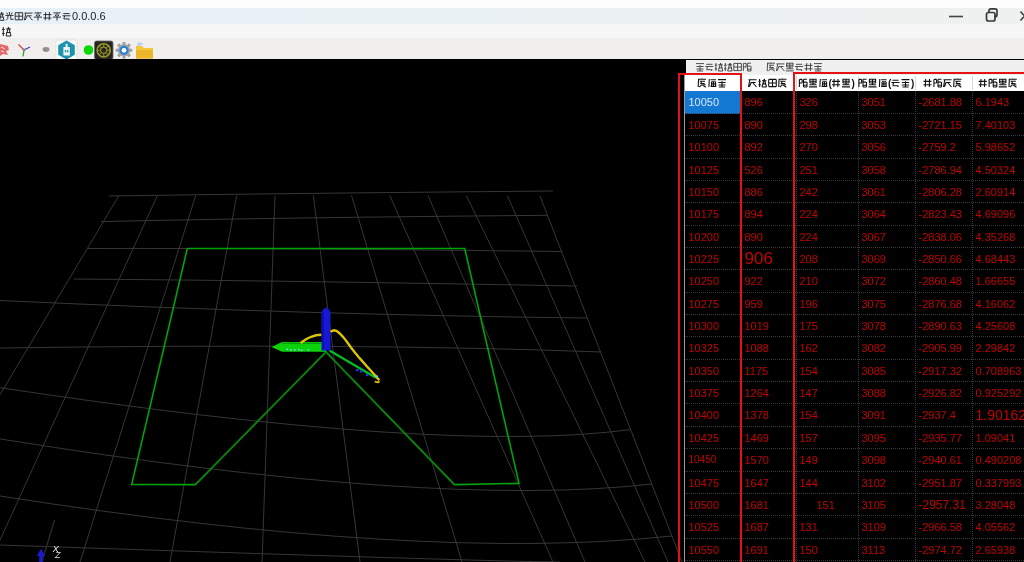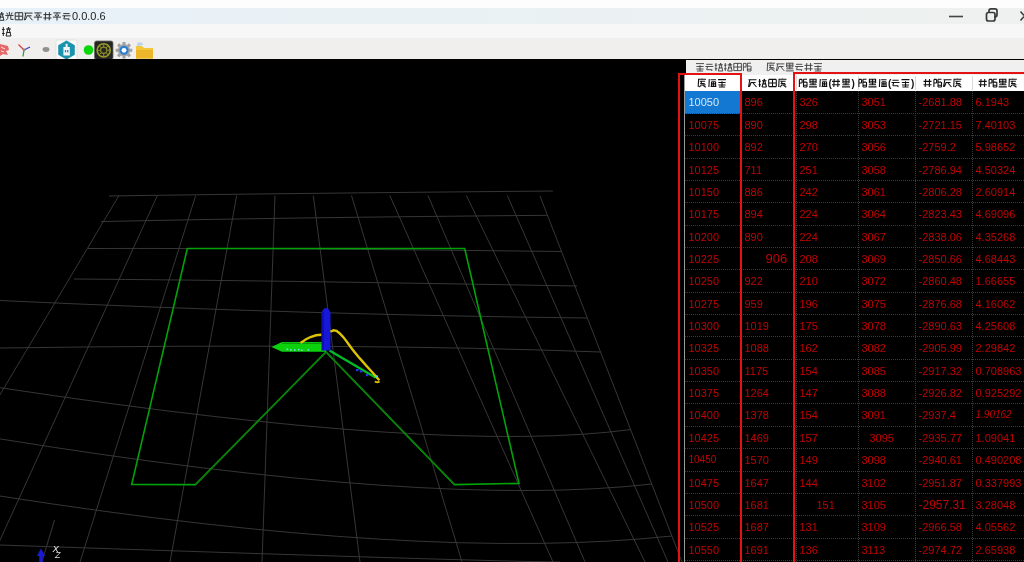--- a/index.html
+++ b/index.html
@@ -157,21 +157,21 @@
     <div style="position:absolute;left:173.0px;top:38.8px;width:57.0px;height:22.4px;color:#c00303;font-size:11px;line-height:22.4px;padding-left:4px;box-sizing:border-box;">3053</div>
     <div style="position:absolute;left:230.0px;top:38.8px;width:57.0px;height:22.4px;color:#c00303;font-size:11px;line-height:22.4px;padding-left:4px;box-sizing:border-box;">-2721.15</div>
     <div style="position:absolute;left:287.0px;top:38.8px;width:53.5px;height:22.4px;color:#c00303;font-size:11px;line-height:22.4px;padding-left:4px;box-sizing:border-box;">7.40103</div>
     <div style="position:absolute;left:0.0px;top:61.1px;width:56.0px;height:22.4px;color:#c00303;font-size:11px;line-height:22.4px;padding-left:4px;box-sizing:border-box;">10100</div>
     <div style="position:absolute;left:56.0px;top:61.1px;width:55.0px;height:22.4px;color:#c00303;font-size:11px;line-height:22.4px;padding-left:4px;box-sizing:border-box;">892</div>
     <div style="position:absolute;left:111.0px;top:61.1px;width:62.0px;height:22.4px;color:#c00303;font-size:11px;line-height:22.4px;padding-left:4px;box-sizing:border-box;">270</div>
     <div style="position:absolute;left:173.0px;top:61.1px;width:57.0px;height:22.4px;color:#c00303;font-size:11px;line-height:22.4px;padding-left:4px;box-sizing:border-box;">3056</div>
     <div style="position:absolute;left:230.0px;top:61.1px;width:57.0px;height:22.4px;color:#c00303;font-size:11px;line-height:22.4px;padding-left:4px;box-sizing:border-box;">-2759.2</div>
     <div style="position:absolute;left:287.0px;top:61.1px;width:53.5px;height:22.4px;color:#c00303;font-size:11px;line-height:22.4px;padding-left:4px;box-sizing:border-box;">5.98652</div>
     <div style="position:absolute;left:0.0px;top:83.5px;width:56.0px;height:22.4px;color:#c00303;font-size:11px;line-height:22.4px;padding-left:4px;box-sizing:border-box;">10125</div>
-    <div style="position:absolute;left:56.0px;top:83.5px;width:55.0px;height:22.4px;color:#c00303;font-size:11px;line-height:22.4px;padding-left:4px;box-sizing:border-box;">711</div>
+    <div style="position:absolute;left:56.0px;top:83.5px;width:55.0px;height:22.4px;color:#c00303;font-size:11px;line-height:22.4px;padding-left:4px;box-sizing:border-box;">526</div>
     <div style="position:absolute;left:111.0px;top:83.5px;width:62.0px;height:22.4px;color:#c00303;font-size:11px;line-height:22.4px;padding-left:4px;box-sizing:border-box;">251</div>
     <div style="position:absolute;left:173.0px;top:83.5px;width:57.0px;height:22.4px;color:#c00303;font-size:11px;line-height:22.4px;padding-left:4px;box-sizing:border-box;">3058</div>
     <div style="position:absolute;left:230.0px;top:83.5px;width:57.0px;height:22.4px;color:#c00303;font-size:11px;line-height:22.4px;padding-left:4px;box-sizing:border-box;">-2786.94</div>
     <div style="position:absolute;left:287.0px;top:83.5px;width:53.5px;height:22.4px;color:#c00303;font-size:11px;line-height:22.4px;padding-left:4px;box-sizing:border-box;">4.50324</div>
     <div style="position:absolute;left:0.0px;top:105.8px;width:56.0px;height:22.4px;color:#c00303;font-size:11px;line-height:22.4px;padding-left:4px;box-sizing:border-box;">10150</div>
     <div style="position:absolute;left:56.0px;top:105.8px;width:55.0px;height:22.4px;color:#c00303;font-size:11px;line-height:22.4px;padding-left:4px;box-sizing:border-box;">886</div>
     <div style="position:absolute;left:111.0px;top:105.8px;width:62.0px;height:22.4px;color:#c00303;font-size:11px;line-height:22.4px;padding-left:4px;box-sizing:border-box;">242</div>
     <div style="position:absolute;left:173.0px;top:105.8px;width:57.0px;height:22.4px;color:#c00303;font-size:11px;line-height:22.4px;padding-left:4px;box-sizing:border-box;">3061</div>
     <div style="position:absolute;left:230.0px;top:105.8px;width:57.0px;height:22.4px;color:#c00303;font-size:11px;line-height:22.4px;padding-left:4px;box-sizing:border-box;">-2806.28</div>
     <div style="position:absolute;left:287.0px;top:105.8px;width:53.5px;height:22.4px;color:#c00303;font-size:11px;line-height:22.4px;padding-left:4px;box-sizing:border-box;">2.60914</div>
@@ -181,21 +181,21 @@
     <div style="position:absolute;left:173.0px;top:128.2px;width:57.0px;height:22.4px;color:#c00303;font-size:11px;line-height:22.4px;padding-left:4px;box-sizing:border-box;">3064</div>
     <div style="position:absolute;left:230.0px;top:128.2px;width:57.0px;height:22.4px;color:#c00303;font-size:11px;line-height:22.4px;padding-left:4px;box-sizing:border-box;">-2823.43</div>
     <div style="position:absolute;left:287.0px;top:128.2px;width:53.5px;height:22.4px;color:#c00303;font-size:11px;line-height:22.4px;padding-left:4px;box-sizing:border-box;">4.69096</div>
     <div style="position:absolute;left:0.0px;top:150.6px;width:56.0px;height:22.4px;color:#c00303;font-size:11px;line-height:22.4px;padding-left:4px;box-sizing:border-box;">10200</div>
     <div style="position:absolute;left:56.0px;top:150.6px;width:55.0px;height:22.4px;color:#c00303;font-size:11px;line-height:22.4px;padding-left:4px;box-sizing:border-box;">890</div>
     <div style="position:absolute;left:111.0px;top:150.6px;width:62.0px;height:22.4px;color:#c00303;font-size:11px;line-height:22.4px;padding-left:4px;box-sizing:border-box;">224</div>
     <div style="position:absolute;left:173.0px;top:150.6px;width:57.0px;height:22.4px;color:#c00303;font-size:11px;line-height:22.4px;padding-left:4px;box-sizing:border-box;">3067</div>
     <div style="position:absolute;left:230.0px;top:150.6px;width:57.0px;height:22.4px;color:#c00303;font-size:11px;line-height:22.4px;padding-left:4px;box-sizing:border-box;">-2838.06</div>
     <div style="position:absolute;left:287.0px;top:150.6px;width:53.5px;height:22.4px;color:#c00303;font-size:11px;line-height:22.4px;padding-left:4px;box-sizing:border-box;">4.35268</div>
     <div style="position:absolute;left:0.0px;top:172.9px;width:56.0px;height:22.4px;color:#c00303;font-size:11px;line-height:22.4px;padding-left:4px;box-sizing:border-box;">10225</div>
-    <div style="position:absolute;left:65px;top:172.9px;width:55.0px;height:22.4px;color:#c00303;font-size:13px;line-height:22.4px;padding-left:16px;box-sizing:border-box;">906</div>
+    <div style="position:absolute;left:56.0px;top:172.9px;width:55.0px;height:22.4px;color:#c00303;font-size:17px;line-height:22.4px;padding-left:4px;box-sizing:border-box;">906</div>
     <div style="position:absolute;left:111.0px;top:172.9px;width:62.0px;height:22.4px;color:#c00303;font-size:11px;line-height:22.4px;padding-left:4px;box-sizing:border-box;">208</div>
     <div style="position:absolute;left:173.0px;top:172.9px;width:57.0px;height:22.4px;color:#c00303;font-size:11px;line-height:22.4px;padding-left:4px;box-sizing:border-box;">3069</div>
     <div style="position:absolute;left:230.0px;top:172.9px;width:57.0px;height:22.4px;color:#c00303;font-size:11px;line-height:22.4px;padding-left:4px;box-sizing:border-box;">-2850.66</div>
     <div style="position:absolute;left:287.0px;top:172.9px;width:53.5px;height:22.4px;color:#c00303;font-size:11px;line-height:22.4px;padding-left:4px;box-sizing:border-box;">4.68443</div>
     <div style="position:absolute;left:0.0px;top:195.3px;width:56.0px;height:22.4px;color:#c00303;font-size:11px;line-height:22.4px;padding-left:4px;box-sizing:border-box;">10250</div>
     <div style="position:absolute;left:56.0px;top:195.3px;width:55.0px;height:22.4px;color:#c00303;font-size:11px;line-height:22.4px;padding-left:4px;box-sizing:border-box;">922</div>
     <div style="position:absolute;left:111.0px;top:195.3px;width:62.0px;height:22.4px;color:#c00303;font-size:11px;line-height:22.4px;padding-left:4px;box-sizing:border-box;">210</div>
     <div style="position:absolute;left:173.0px;top:195.3px;width:57.0px;height:22.4px;color:#c00303;font-size:11px;line-height:22.4px;padding-left:4px;box-sizing:border-box;">3072</div>
     <div style="position:absolute;left:230.0px;top:195.3px;width:57.0px;height:22.4px;color:#c00303;font-size:11px;line-height:22.4px;padding-left:4px;box-sizing:border-box;">-2860.48</div>
     <div style="position:absolute;left:287.0px;top:195.3px;width:53.5px;height:22.4px;color:#c00303;font-size:11px;line-height:22.4px;padding-left:4px;box-sizing:border-box;">1.66655</div>
@@ -227,25 +227,25 @@
     <div style="position:absolute;left:56.0px;top:307.1px;width:55.0px;height:22.4px;color:#c00303;font-size:11px;line-height:22.4px;padding-left:4px;box-sizing:border-box;">1264</div>
     <div style="position:absolute;left:111.0px;top:307.1px;width:62.0px;height:22.4px;color:#c00303;font-size:11px;line-height:22.4px;padding-left:4px;box-sizing:border-box;">147</div>
     <div style="position:absolute;left:173.0px;top:307.1px;width:57.0px;height:22.4px;color:#c00303;font-size:11px;line-height:22.4px;padding-left:4px;box-sizing:border-box;">3088</div>
     <div style="position:absolute;left:230.0px;top:307.1px;width:57.0px;height:22.4px;color:#c00303;font-size:11px;line-height:22.4px;padding-left:4px;box-sizing:border-box;">-2926.82</div>
     <div style="position:absolute;left:287.0px;top:307.1px;width:53.5px;height:22.4px;color:#c00303;font-size:11px;line-height:22.4px;padding-left:4px;box-sizing:border-box;">0.925292</div>
     <div style="position:absolute;left:0.0px;top:329.4px;width:56.0px;height:22.4px;color:#c00303;font-size:11px;line-height:22.4px;padding-left:4px;box-sizing:border-box;">10400</div>
     <div style="position:absolute;left:56.0px;top:329.4px;width:55.0px;height:22.4px;color:#c00303;font-size:11px;line-height:22.4px;padding-left:4px;box-sizing:border-box;">1378</div>
     <div style="position:absolute;left:111.0px;top:329.4px;width:62.0px;height:22.4px;color:#c00303;font-size:11px;line-height:22.4px;padding-left:4px;box-sizing:border-box;">154</div>
     <div style="position:absolute;left:173.0px;top:329.4px;width:57.0px;height:22.4px;color:#c00303;font-size:11px;line-height:22.4px;padding-left:4px;box-sizing:border-box;">3091</div>
     <div style="position:absolute;left:230.0px;top:329.4px;width:57.0px;height:22.4px;color:#c00303;font-size:11px;line-height:22.4px;padding-left:4px;box-sizing:border-box;">-2937.4</div>
-    <div style="position:absolute;left:287.0px;top:329.4px;width:53.5px;height:22.4px;color:#c00303;font-size:10px;line-height:22.4px;padding-left:4px;box-sizing:border-box;font-style:italic;">1.90162</div>
+    <div style="position:absolute;left:287.0px;top:329.4px;width:53.5px;height:22.4px;color:#c00303;font-size:14px;line-height:22.4px;padding-left:4px;box-sizing:border-box;">1.90162</div>
     <div style="position:absolute;left:0.0px;top:351.8px;width:56.0px;height:22.4px;color:#c00303;font-size:11px;line-height:22.4px;padding-left:4px;box-sizing:border-box;">10425</div>
     <div style="position:absolute;left:56.0px;top:351.8px;width:55.0px;height:22.4px;color:#c00303;font-size:11px;line-height:22.4px;padding-left:4px;box-sizing:border-box;">1469</div>
     <div style="position:absolute;left:111.0px;top:351.8px;width:62.0px;height:22.4px;color:#c00303;font-size:11px;line-height:22.4px;padding-left:4px;box-sizing:border-box;">157</div>
-    <div style="position:absolute;left:173.0px;top:351.8px;width:57.0px;height:22.4px;color:#c00303;font-size:11px;line-height:22.4px;padding-left:4px;box-sizing:border-box;margin-left:8px;">3095</div>
+    <div style="position:absolute;left:173.0px;top:351.8px;width:57.0px;height:22.4px;color:#c00303;font-size:11px;line-height:22.4px;padding-left:4px;box-sizing:border-box;">3095</div>
     <div style="position:absolute;left:230.0px;top:351.8px;width:57.0px;height:22.4px;color:#c00303;font-size:11px;line-height:22.4px;padding-left:4px;box-sizing:border-box;">-2935.77</div>
     <div style="position:absolute;left:287.0px;top:351.8px;width:53.5px;height:22.4px;color:#c00303;font-size:11px;line-height:22.4px;padding-left:4px;box-sizing:border-box;">1.09041</div>
     <div style="position:absolute;left:0.0px;top:374.2px;width:56.0px;height:22.4px;color:#c00303;font-size:10px;line-height:22.4px;padding-left:4px;box-sizing:border-box;">10450</div>
     <div style="position:absolute;left:56.0px;top:374.2px;width:55.0px;height:22.4px;color:#c00303;font-size:11px;line-height:22.4px;padding-left:4px;box-sizing:border-box;">1570</div>
     <div style="position:absolute;left:111.0px;top:374.2px;width:62.0px;height:22.4px;color:#c00303;font-size:11px;line-height:22.4px;padding-left:4px;box-sizing:border-box;">149</div>
     <div style="position:absolute;left:173.0px;top:374.2px;width:57.0px;height:22.4px;color:#c00303;font-size:11px;line-height:22.4px;padding-left:4px;box-sizing:border-box;">3098</div>
     <div style="position:absolute;left:230.0px;top:374.2px;width:57.0px;height:22.4px;color:#c00303;font-size:11px;line-height:22.4px;padding-left:4px;box-sizing:border-box;">-2940.61</div>
     <div style="position:absolute;left:287.0px;top:374.2px;width:53.5px;height:22.4px;color:#c00303;font-size:11px;line-height:22.4px;padding-left:4px;box-sizing:border-box;">0.490208</div>
     <div style="position:absolute;left:0.0px;top:396.5px;width:56.0px;height:22.4px;color:#c00303;font-size:11px;line-height:22.4px;padding-left:4px;box-sizing:border-box;">10475</div>
     <div style="position:absolute;left:56.0px;top:396.5px;width:55.0px;height:22.4px;color:#c00303;font-size:11px;line-height:22.4px;padding-left:4px;box-sizing:border-box;">1647</div>
@@ -260,21 +260,21 @@
     <div style="position:absolute;left:230.0px;top:418.9px;width:57.0px;height:22.4px;color:#c00303;font-size:12px;line-height:22.4px;padding-left:4px;box-sizing:border-box;">-2957.31</div>
     <div style="position:absolute;left:287.0px;top:418.9px;width:53.5px;height:22.4px;color:#c00303;font-size:11px;line-height:22.4px;padding-left:4px;box-sizing:border-box;">3.28048</div>
     <div style="position:absolute;left:0.0px;top:441.2px;width:56.0px;height:22.4px;color:#c00303;font-size:11px;line-height:22.4px;padding-left:4px;box-sizing:border-box;">10525</div>
     <div style="position:absolute;left:56.0px;top:441.2px;width:55.0px;height:22.4px;color:#c00303;font-size:11px;line-height:22.4px;padding-left:4px;box-sizing:border-box;">1687</div>
     <div style="position:absolute;left:111.0px;top:441.2px;width:62.0px;height:22.4px;color:#c00303;font-size:11px;line-height:22.4px;padding-left:4px;box-sizing:border-box;">131</div>
     <div style="position:absolute;left:173.0px;top:441.2px;width:57.0px;height:22.4px;color:#c00303;font-size:11px;line-height:22.4px;padding-left:4px;box-sizing:border-box;">3109</div>
     <div style="position:absolute;left:230.0px;top:441.2px;width:57.0px;height:22.4px;color:#c00303;font-size:11px;line-height:22.4px;padding-left:4px;box-sizing:border-box;">-2966.58</div>
     <div style="position:absolute;left:287.0px;top:441.2px;width:53.5px;height:22.4px;color:#c00303;font-size:11px;line-height:22.4px;padding-left:4px;box-sizing:border-box;">4.05562</div>
     <div style="position:absolute;left:0.0px;top:463.6px;width:56.0px;height:22.4px;color:#c00303;font-size:11px;line-height:22.4px;padding-left:4px;box-sizing:border-box;">10550</div>
     <div style="position:absolute;left:56.0px;top:463.6px;width:55.0px;height:22.4px;color:#c00303;font-size:11px;line-height:22.4px;padding-left:4px;box-sizing:border-box;">1691</div>
-    <div style="position:absolute;left:111.0px;top:463.6px;width:62.0px;height:22.4px;color:#c00303;font-size:11px;line-height:22.4px;padding-left:4px;box-sizing:border-box;">136</div>
+    <div style="position:absolute;left:111.0px;top:463.6px;width:62.0px;height:22.4px;color:#c00303;font-size:11px;line-height:22.4px;padding-left:4px;box-sizing:border-box;">150</div>
     <div style="position:absolute;left:173.0px;top:463.6px;width:57.0px;height:22.4px;color:#c00303;font-size:11px;line-height:22.4px;padding-left:4px;box-sizing:border-box;">3113</div>
     <div style="position:absolute;left:230.0px;top:463.6px;width:57.0px;height:22.4px;color:#c00303;font-size:11px;line-height:22.4px;padding-left:4px;box-sizing:border-box;">-2974.72</div>
     <div style="position:absolute;left:287.0px;top:463.6px;width:53.5px;height:22.4px;color:#c00303;font-size:11px;line-height:22.4px;padding-left:4px;box-sizing:border-box;">2.65938</div>
     <div style="position:absolute;left:0;top:37.8px;width:100%;height:0;border-top:1px dotted #3a3a3a"></div>
     <div style="position:absolute;left:0;top:60.1px;width:100%;height:0;border-top:1px dotted #3a3a3a"></div>
     <div style="position:absolute;left:0;top:82.5px;width:100%;height:0;border-top:1px dotted #3a3a3a"></div>
     <div style="position:absolute;left:0;top:104.8px;width:100%;height:0;border-top:1px dotted #3a3a3a"></div>
     <div style="position:absolute;left:0;top:127.2px;width:100%;height:0;border-top:1px dotted #3a3a3a"></div>
     <div style="position:absolute;left:0;top:149.6px;width:100%;height:0;border-top:1px dotted #3a3a3a"></div>
     <div style="position:absolute;left:0;top:171.9px;width:100%;height:0;border-top:1px dotted #3a3a3a"></div>

